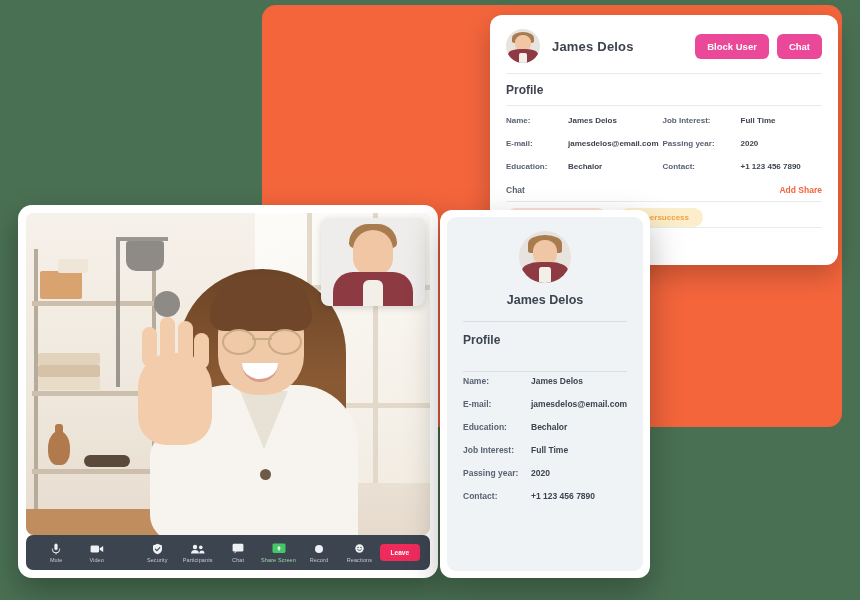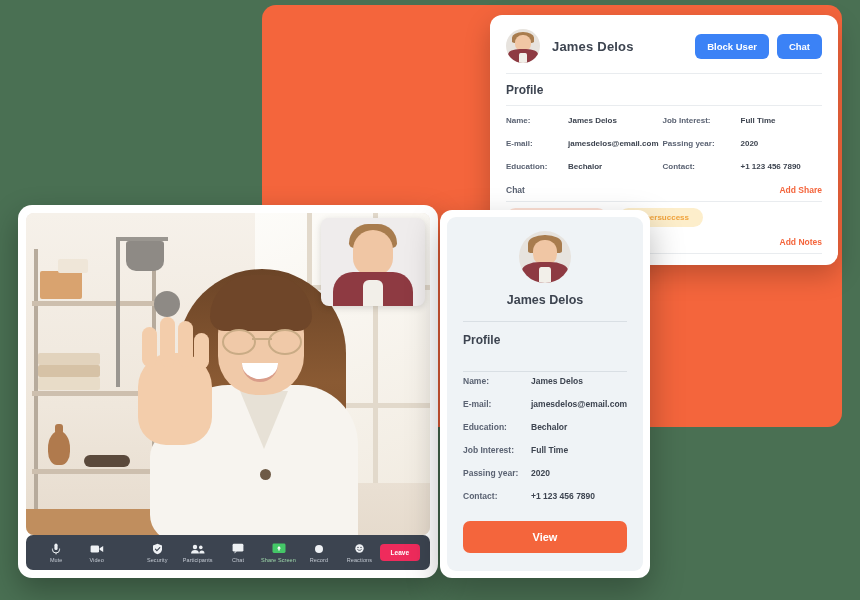--- a/index.html
+++ b/index.html
@@ -32,21 +32,21 @@
   .bc-avatar{
     width:34px;height:34px;border-radius:50%;
     background:#e7e3de;overflow:hidden;flex:0 0 auto;position:relative;
   }
   .bc-name{
     margin-left:12px;font-size:13px;font-weight:bold;color:#3d4450;
     letter-spacing:.2px;
   }
   .bc-actions{margin-left:auto;display:flex;gap:8px;}
   .pill-btn{
-    background:#3b82f6;color:#fff;border:none;border-radius:6px;
+    background:#ec4899;color:#fff;border:none;border-radius:6px;
     font-size:9.5px;font-weight:bold;padding:7px 12px;cursor:pointer;
     font-family:"Liberation Sans", sans-serif;white-space:nowrap;
   }
   .bc-divider{height:1px;background:#e9ecef;margin:0 16px;}
   .bc-section-title{
     font-size:12px;font-weight:bold;color:#3d4450;padding:9px 16px 8px 16px;
   }
   .bc-grid{
     display:grid;grid-template-columns:58px 1fr 74px 1fr;
     padding:10px 16px 4px 16px;row-gap:14px;column-gap:4px;align-items:center;
@@ -268,23 +268,20 @@
       <span class="tags-label">Chat</span>
       <span class="link-orange">Add Share</span>
     </div>
     <div class="bc-divider"></div>
 
     <div class="tag-list">
       <span class="tag pink">careerdevelopment</span>
       <span class="tag yellow">careersuccess</span>
     </div>
 
-    <div class="notes-row">
-      <span class="link-orange">Add Notes</span>
-    </div>
     <div class="notes-div"></div>
     <div class="notes-text">keting-Excelent communication</div>
   </div>
 
   <div class="video-card">
     <div class="video-stage">
       <div class="room">
         <div class="window">
           <div class="win-mull-v" style="left:52px"></div>
           <div class="win-mull-v" style="left:118px"></div>
@@ -470,18 +467,17 @@
           <span class="fc-lab">Passing year:</span>
           <span class="fc-val">2020</span>
         </div>
         <div class="fc-row">
           <span class="fc-lab">Contact:</span>
           <span class="fc-val">+1 123 456 7890</span>
         </div>
       </div>
 
       <div class="fc-btns">
-        <button class="fc-btn">View</button>
       </div>
     </div>
   </div>
 
 </div>
 
 </body></html>

